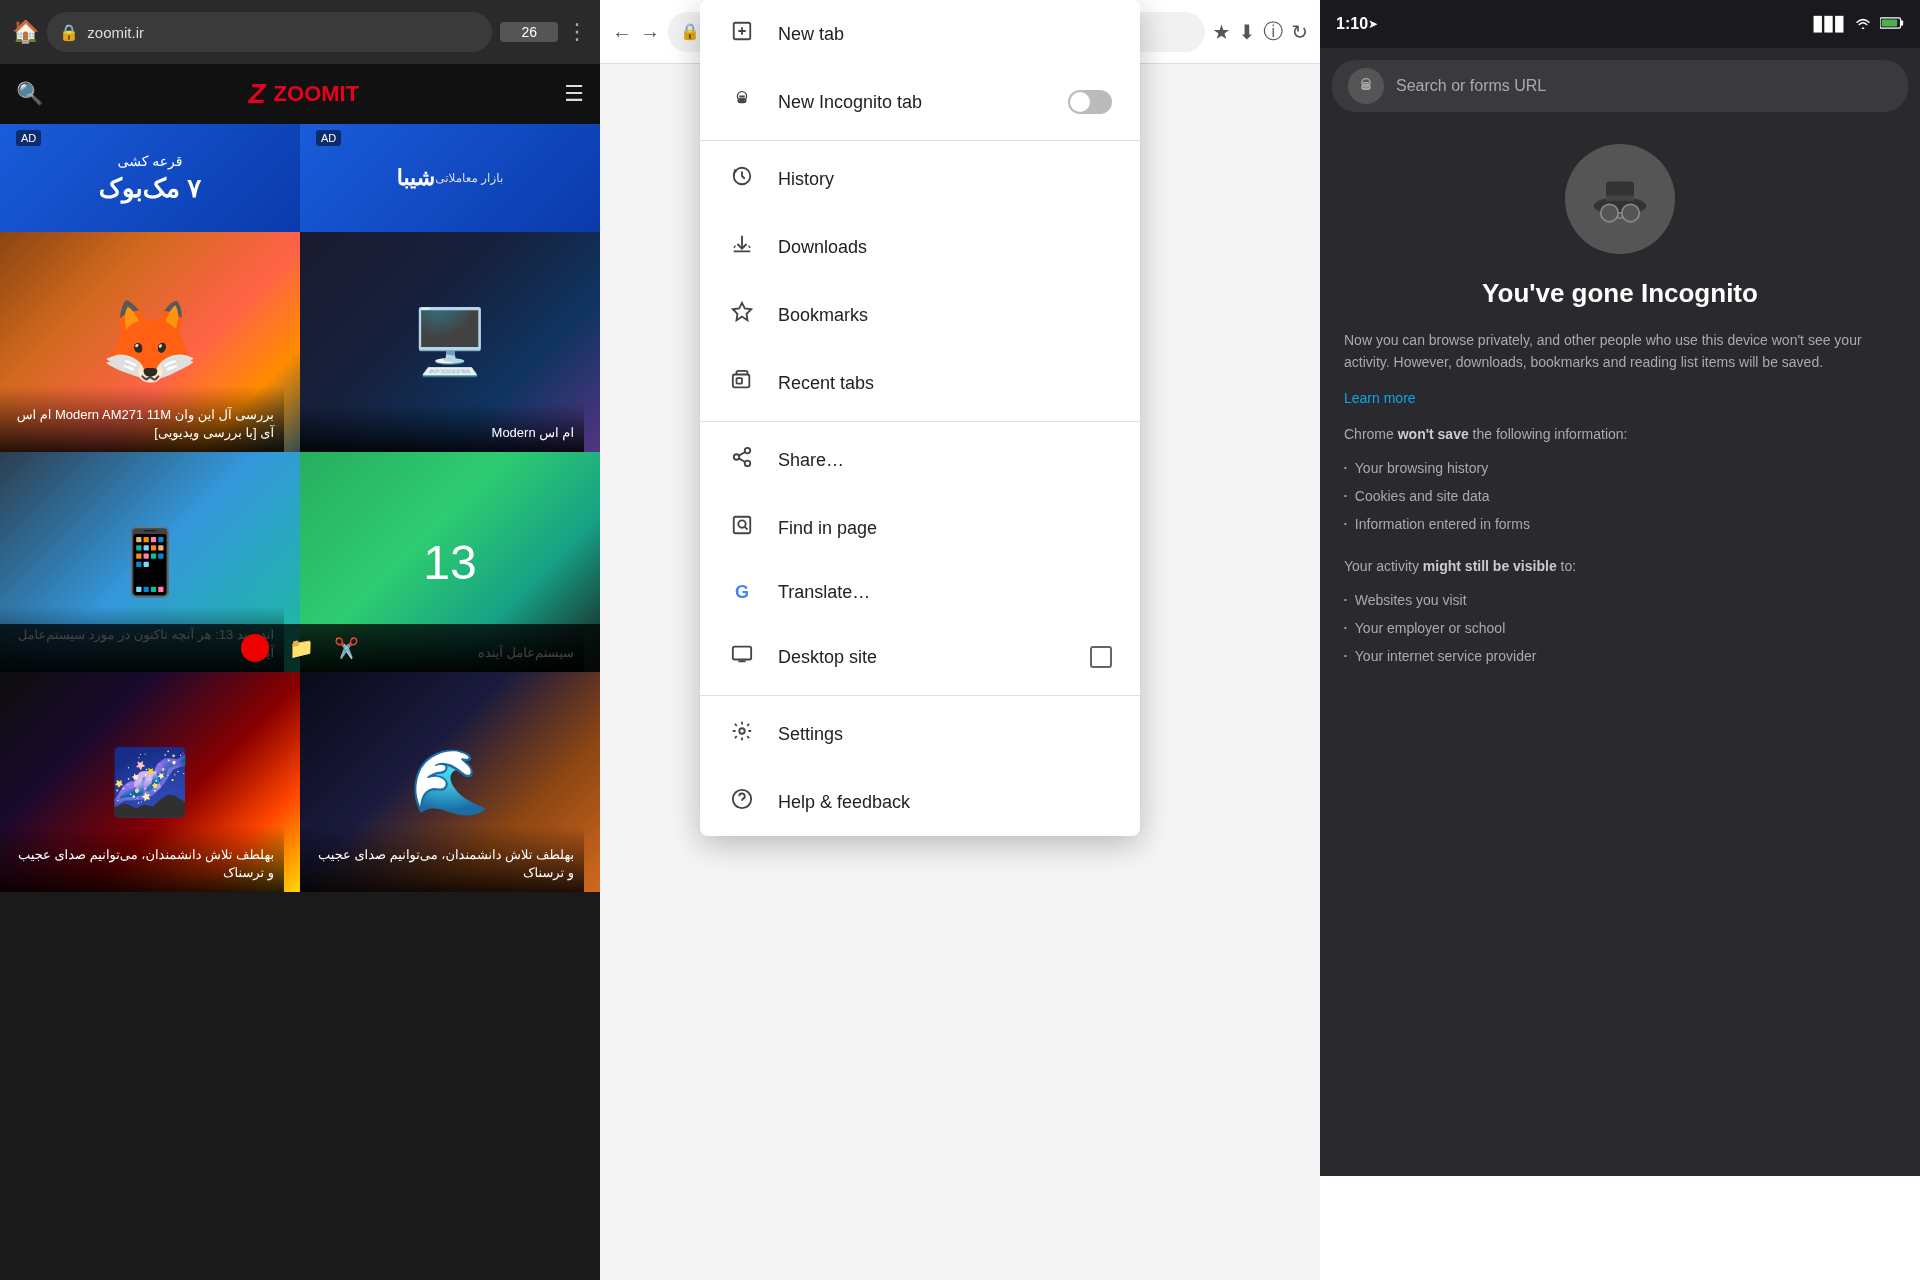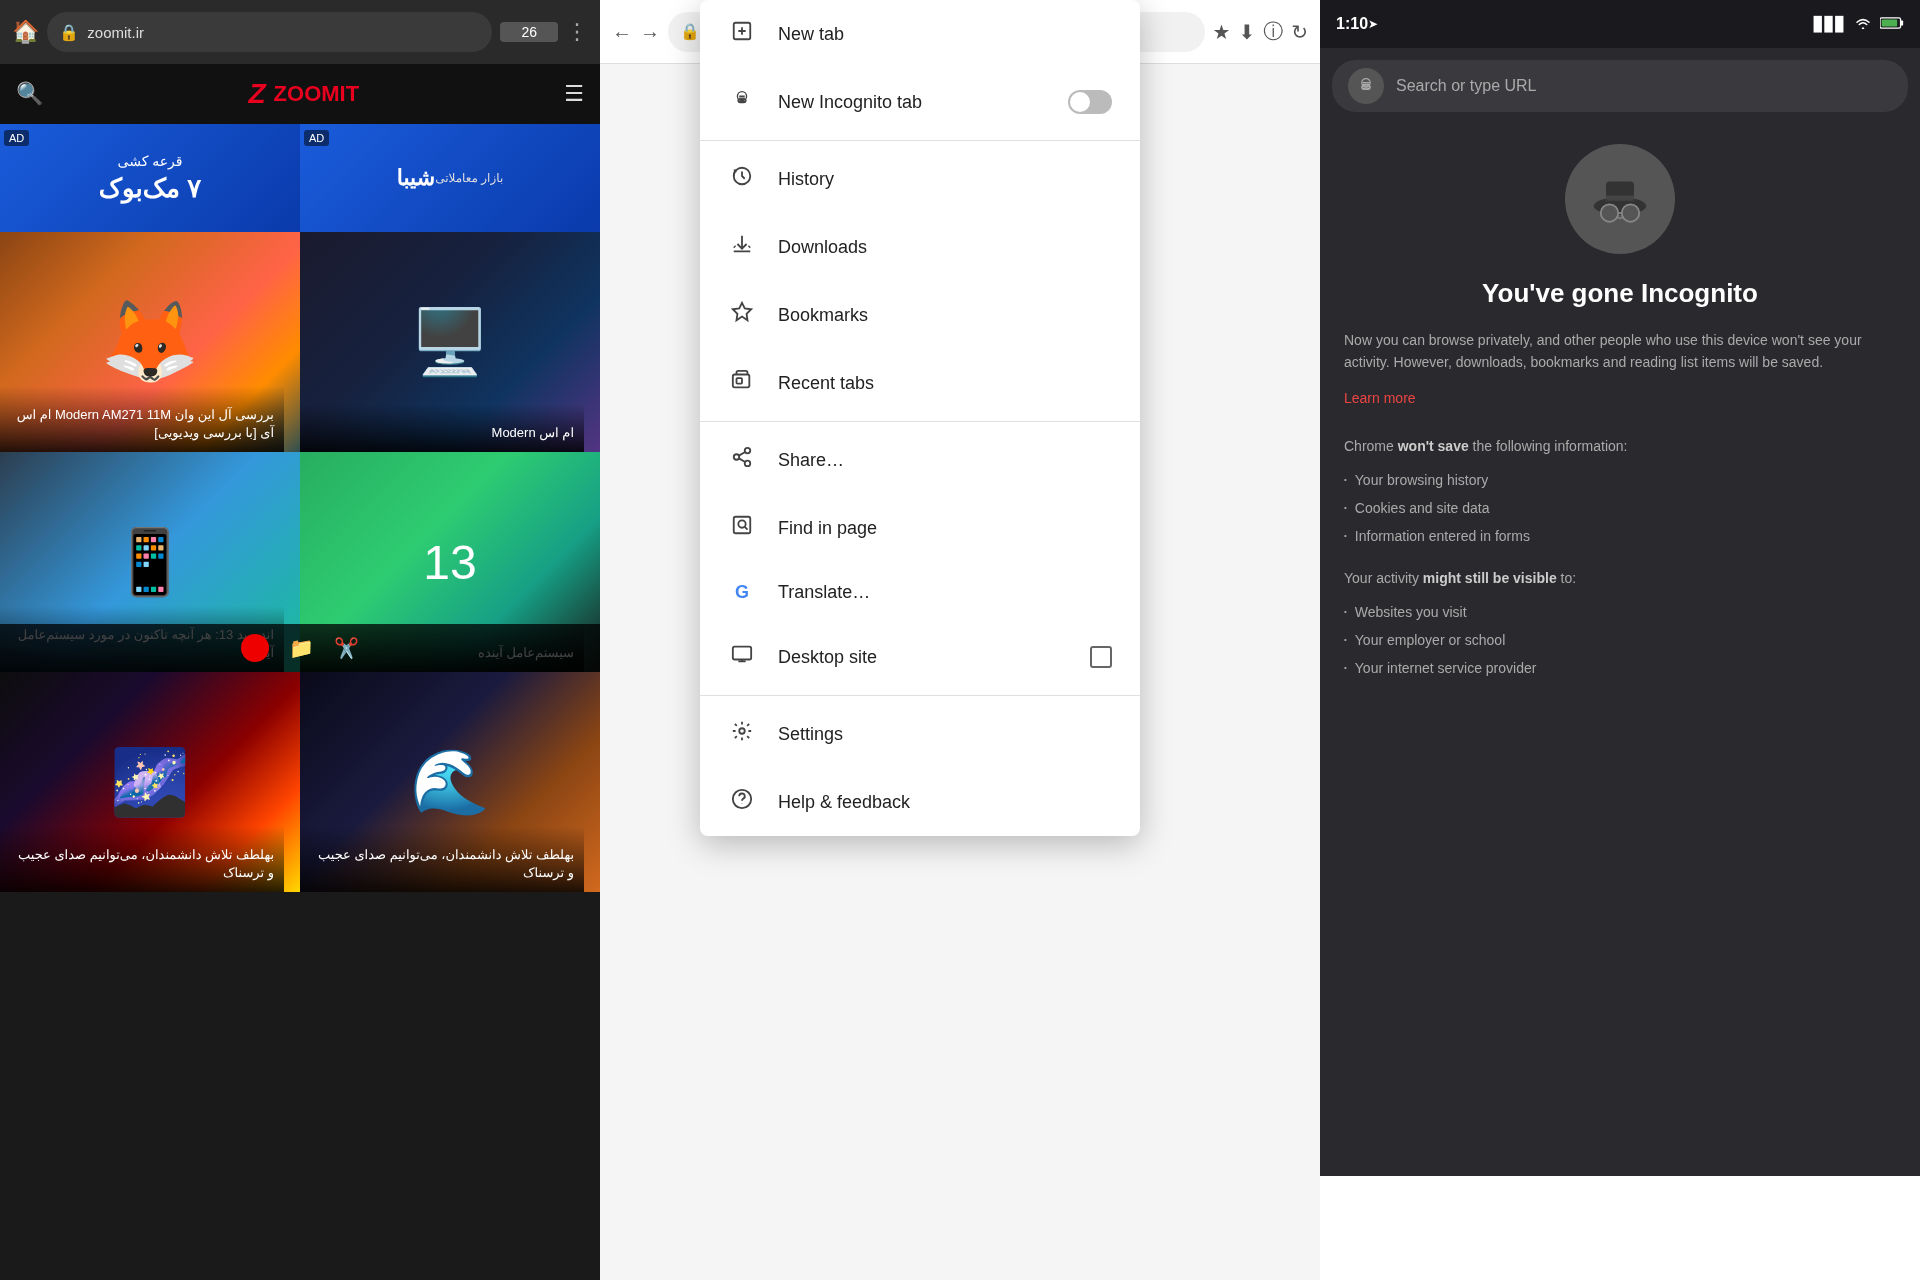--- a/index.html
+++ b/index.html
@@ -96,21 +96,21 @@
       display: flex;
       align-items: center;
       justify-content: center;
       position: relative;
       overflow: hidden;
     }
 
     .ad-label {
       position: absolute;
       top: 6px;
-      left: 4px;
+      left: 16px;
       background: rgba(0,0,0,0.5);
       color: #fff;
       font-size: 11px;
       padding: 2px 5px;
       border-radius: 3px;
     }
 
     .ad-content {
       text-align: center;
     }
@@ -389,24 +389,24 @@
     }
 
     .incognito-body-text {
       color: #aaa;
       font-size: 14px;
       line-height: 1.6;
       margin-bottom: 16px;
     }
 
     .incognito-link {
-      color: #ef4444;
+      color: #0ea5e9;
       font-size: 14px;
       cursor: pointer;
-      margin-bottom: 32px;
+      margin-bottom: 20px;
       display: block;
     }
 
     .incognito-section-title {
       color: #aaa;
       font-size: 14px;
       margin-bottom: 12px;
       margin-top: 19px;
     }
 
@@ -728,21 +728,21 @@
   <div class="incognito-searchbar">
     <div class="incognito-avatar">
       <svg width="20" height="20" viewBox="0 0 24 24" fill="none" stroke="#aaa" stroke-width="1.5">
         <circle cx="12" cy="8" r="5"></circle>
         <path d="M8 8 h8 M8 10 h8"></path>
         <rect x="7" y="11" width="10" height="5" rx="2.5" fill="#888"></rect>
         <circle cx="9.5" cy="13.5" r="1.5" fill="#555"></circle>
         <circle cx="14.5" cy="13.5" r="1.5" fill="#555"></circle>
       </svg>
     </div>
-    <span class="incognito-search-text">Search or type URL</span>
+    <span class="incognito-search-text">Search or forms URL</span>
   </div>
 
   <div class="incognito-content">
 
     <div class="incognito-logo">
       <div style="width:110px;height:110px;background:#555;border-radius:50%;display:flex;align-items:center;justify-content:center;">
         <svg width="70" height="70" viewBox="0 0 80 80" fill="none">
 
           <ellipse cx="40" cy="48" rx="30" ry="10" fill="#333"></ellipse>
 

